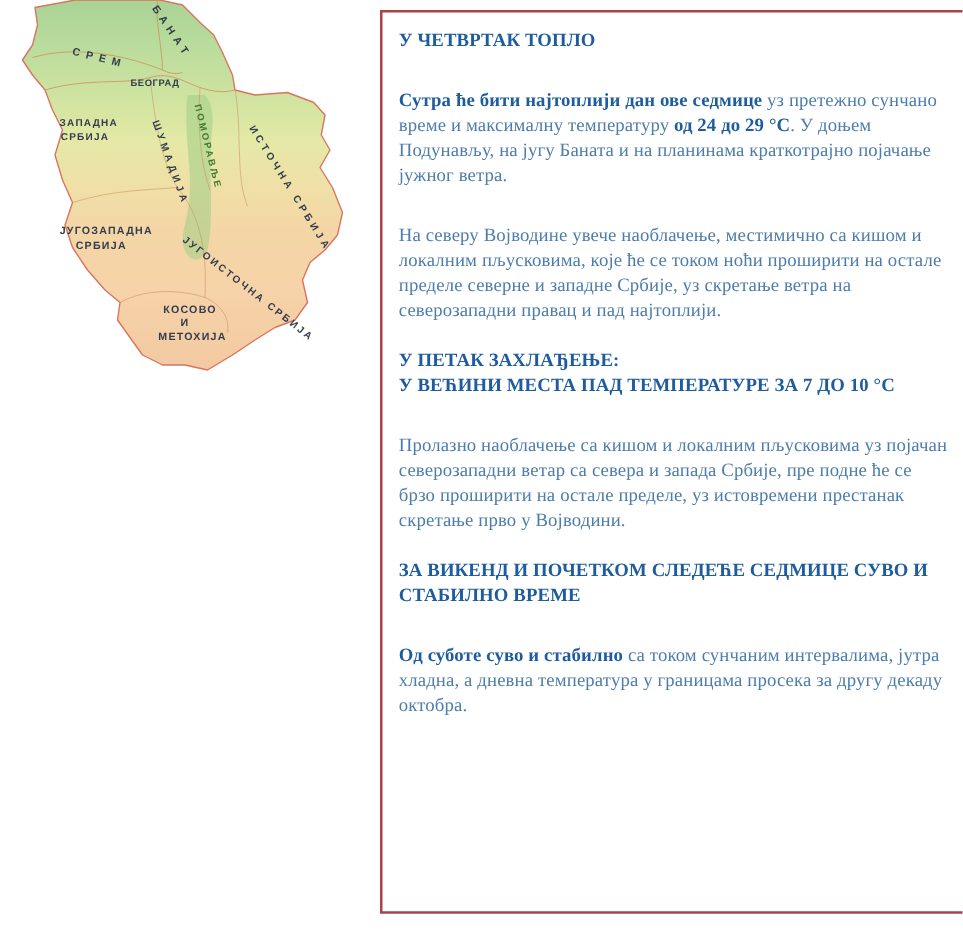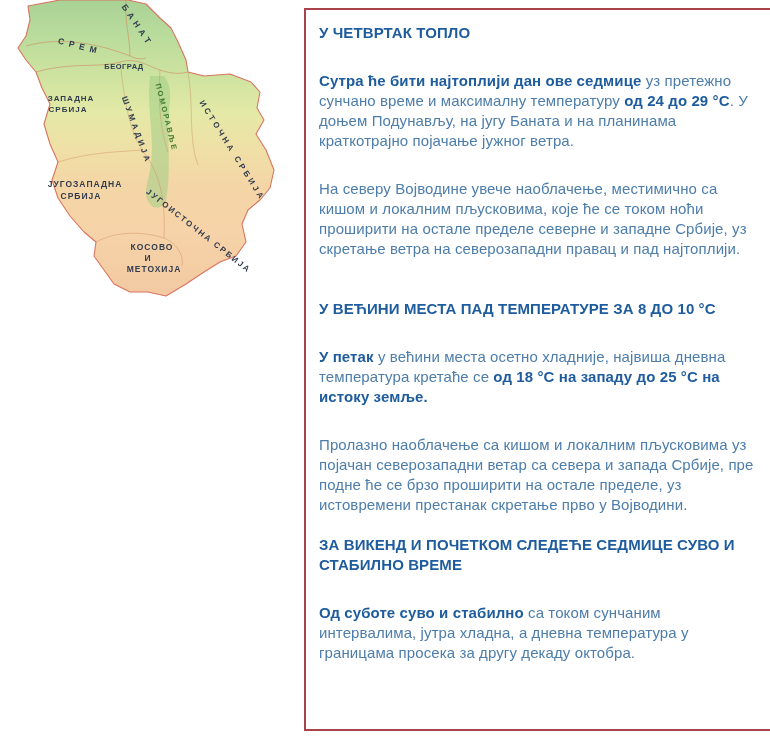--- a/index.html
+++ b/index.html
@@ -25,21 +25,21 @@
   .sp2{letter-spacing:2px;}
   .sp1{letter-spacing:1px;}
   .sp05{letter-spacing:0.5px;}
   
   .panel{
     position:absolute;left:304px;top:8px;width:470px;height:723px;
     box-sizing:border-box;border:2px solid #a8434c;background:#ffffff;
     padding:13px 12px 0 13px;overflow:hidden;
   }
   .panel h2, .panel p{
-    margin:0 0 20px 0;font-size:15px;line-height:20px;letter-spacing:0.1px;
+    margin:0 0 20px 0;font-size:15px;line-height:20px;letter-spacing:0.1px;font-family:Liberation Serif, serif;
   }
   .panel h2{color:#1e5c9e;font-weight:bold;}
   .panel p{color:#4d7dab;font-weight:normal;margin-top:28px;}
   .panel p b{color:#1e5c9e;font-weight:bold;}
 </style>
 </head>
 <body>
 
 <div class="stage">
 
@@ -100,23 +100,22 @@
   </div>
 
   <div class="panel">
 
     <h2><span>У ЧЕТВРТАК ТОПЛО</span></h2>
 
     <p><b>Сутра ће бити најтоплији дан ове седмице</b><span> уз претежно сунчано време и максималну температуру </span><b>од 24 до 29 °C</b><span>. У доњем Подунављу, на југу Баната и на планинама краткотрајно појачање јужног ветра.</span></p>
 
     <p><span>На северу Војводине увече наоблачење, местимично са кишом и локалним пљусковима, које ће се током ноћи проширити на остале пределе северне и западне Србије, уз скретање ветра на северозападни правац и пад најтоплији.</span></p>
 
-    <h2><br><span>У ВЕЋИНИ МЕСТА ПАД ТЕМПЕРАТУРЕ ЗА 8 ДО 10 °C</span></h2>
+    <h2><span>У ПЕТАК ЗАХЛАЂЕЊЕ:</span><br><span>У ВЕЋИНИ МЕСТА ПАД ТЕМПЕРАТУРЕ ЗА 7 ДО 10 °C</span></h2>
 
-    <p><b>У петак</b><span> у већини места осетно хладније, највиша дневна температура кретаће се </span><b>од 18 °C на западу до 25 °C на истоку земље.</b></p>
 
     <p><span>Пролазно наоблачење са кишом и локалним пљусковима уз појачан северозападни ветар са севера и запада Србије, пре подне ће се брзо проширити на остале пределе, уз истовремени престанак скретање прво у Војводини.</span><br></p>
 
     <h2><span>ЗА ВИКЕНД И ПОЧЕТКОМ СЛЕДЕЋЕ СЕДМИЦЕ СУВО И СТАБИЛНО ВРЕМЕ</span></h2>
 
     <p><b>Од суботе суво и стабилно</b><span> са током сунчаним интервалима, јутра хладна, а дневна температура у границама просека за другу декаду октобра.</span></p>
 
   </div>
 </div>
 

